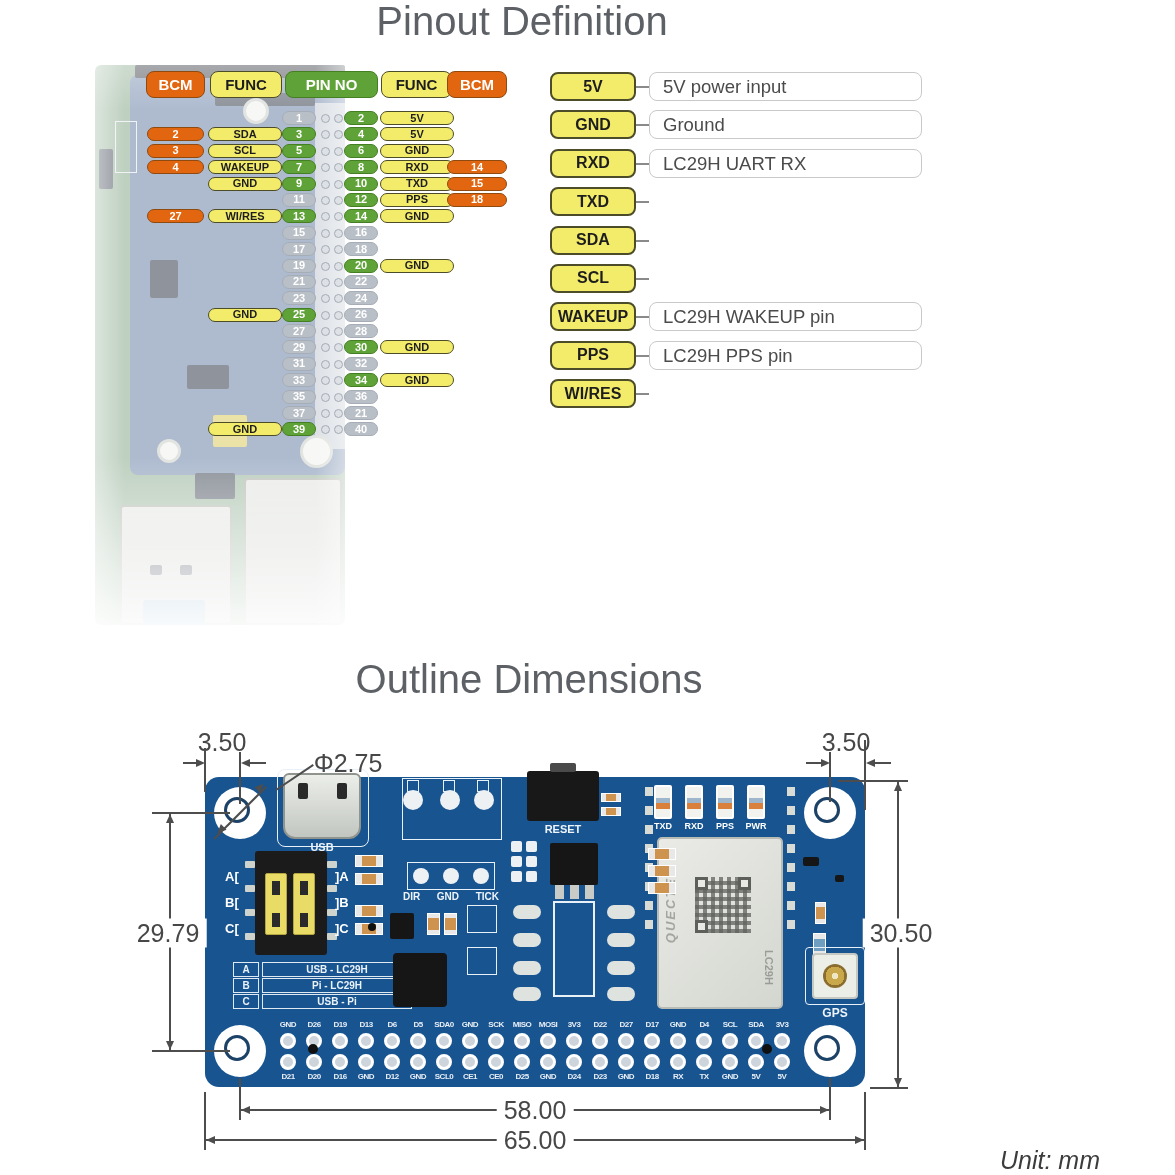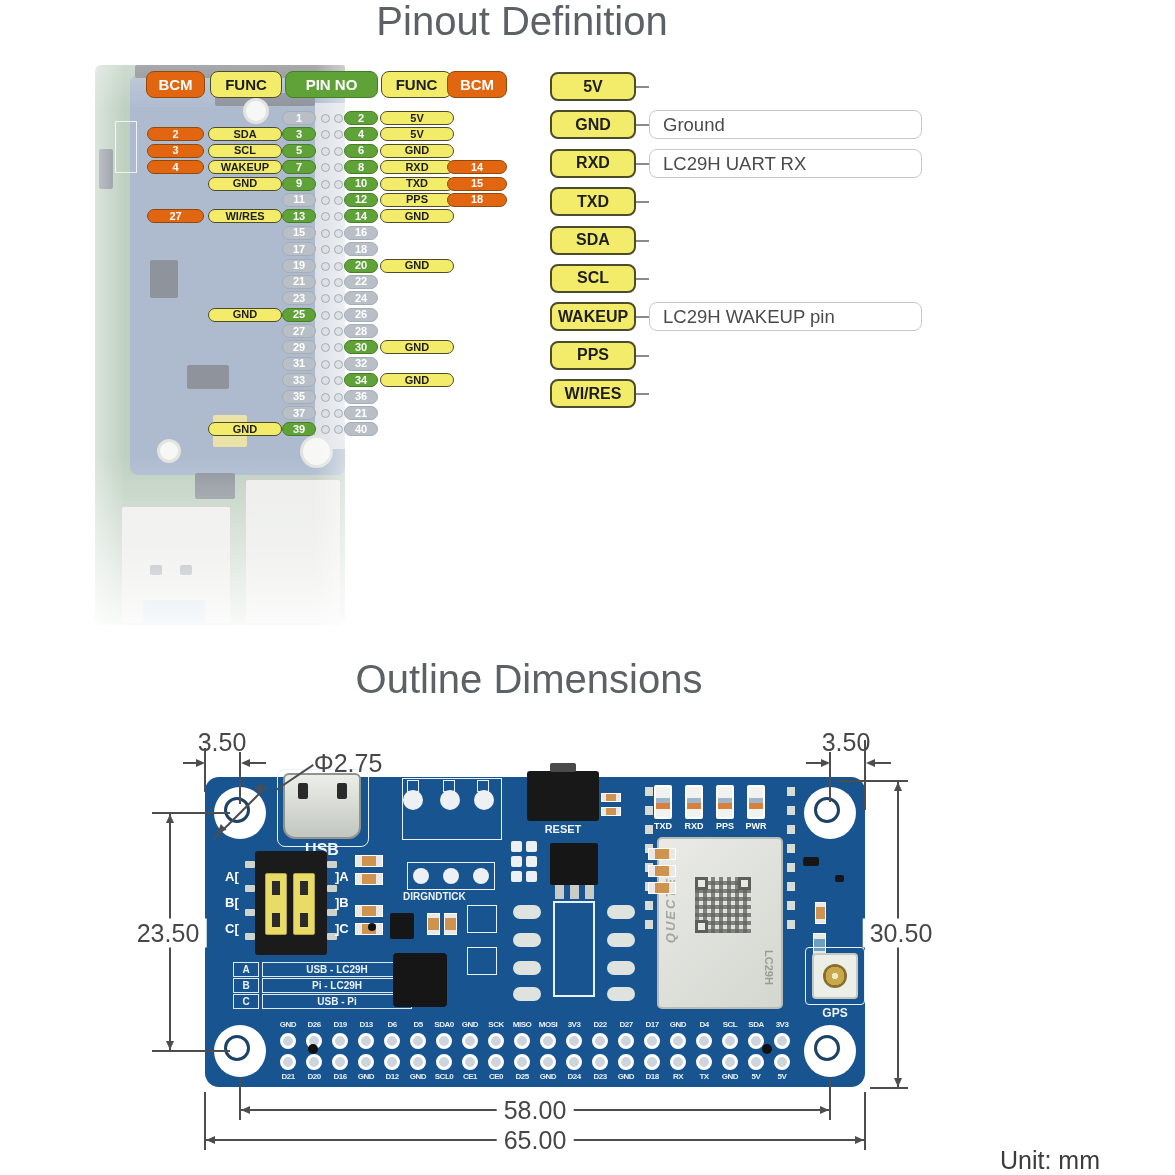--- a/index.html
+++ b/index.html
@@ -105,37 +105,37 @@
   .jpin{position:absolute;width:10px;height:7px;background:#cfd3cd;border-radius:1px;}
   .jlbls{position:absolute;top:92px;font-size:13px;font-weight:bold;color:#fff;}
   .jlbls span{display:block;height:26px;}
   .jtable{position:absolute;left:28px;top:185px;}
   .jrow{display:flex;margin-bottom:1px;}
   .jkey,.jval{height:13px;border:1.5px solid #dfe9f2;font-size:10px;font-weight:bold;color:#eaf2fa;
     display:flex;align-items:center;justify-content:center;box-sizing:content-box;}
   .jkey{width:24px;margin-right:3px;}
   .jval{width:148px;}
   .tickbox{position:absolute;left:202px;top:85px;width:88px;height:28px;border:1.5px solid #e9f1f8;box-sizing:border-box;}
-  .tickrow{position:absolute;left:198px;top:114px;width:96px;display:flex;justify-content:flex-start;}
+  .tickrow{position:absolute;left:198px;top:114px;width:96px;display:flex;justify-content:space-between;}
   .tickrow span{font-size:10px;font-weight:bold;color:#eef4fa;}
   .pinfield{position:absolute;left:70px;top:243px;display:flex;}
   .pincol{width:26px;display:flex;flex-direction:column;align-items:center;}
   .plabel{font-size:8px;font-weight:bold;color:#e8eef6;height:10px;line-height:10px;white-space:nowrap;letter-spacing:-.5px;}
   .phole{width:10px;height:10px;border-radius:50%;background:#cdd4db;border:3px solid #fff;margin:3px 0 2px;}
   .oval{position:absolute;width:28px;height:14px;border-radius:7px;background:#dfe3e0;}
   .res{position:absolute;border:1.5px solid #fff;background:linear-gradient(90deg,#e8e8e8 0 22%,#cf9350 22% 78%,#e8e8e8 78%);box-sizing:border-box;}
   .resv{position:absolute;border:1.5px solid #fff;background:linear-gradient(180deg,#e8e8e8 0 22%,#cf9350 22% 78%,#e8e8e8 78%);box-sizing:border-box;}
   .blk{position:absolute;background:#161616;border-radius:2px;}
   .ldoleg{position:absolute;width:9px;height:14px;background:#c9ccc6;}
   .gps{position:absolute;left:607px;top:176px;width:46px;height:46px;background:#eceee8;border:2px solid #c6c8c2;
     border-radius:4px;box-sizing:border-box;}
   .gps::after{content:"";position:absolute;left:9px;top:9px;width:24px;height:24px;border-radius:50%;
     background:radial-gradient(circle,#efe6c2 0 18%,#c9a84c 18% 55%,#8a6d2f 55% 75%,#e6ddb9 75%);}
   .bdot{position:absolute;width:10px;height:10px;border-radius:50%;background:#101010;}
-  .unit{position:absolute;left:1000px;top:1146px;font-size:25px;color:#3c3c3c;}
+  .unit{position:absolute;left:1000px;top:1146px;font-size:25px;color:#3c3c3c;font-style:italic;}
 </style>
 </head>
 <body>
 
 <div id="canvas">
 
   <div class="title" style="left:222px;top:-2px;width:600px;">Pinout Definition</div>
 
   <div class="photo">
     <div class="photo-inner">
@@ -375,20 +375,21 @@
 
       </div>
 
   </div>
 
   <div class="legend">
 
       <div class="lgrow">
         <span class="tag yellow lg-tag">5V</span>
         <span class="lg-line"></span>
+        <span class="lg-desc">5V power input</span>
       </div>
 
       <div class="lgrow">
         <span class="tag yellow lg-tag">GND</span>
         <span class="lg-line"></span>
         <span class="lg-desc">Ground</span>
       </div>
 
       <div class="lgrow">
         <span class="tag yellow lg-tag">RXD</span>
@@ -413,20 +414,21 @@
 
       <div class="lgrow">
         <span class="tag yellow lg-tag">WAKEUP</span>
         <span class="lg-line"></span>
         <span class="lg-desc">LC29H WAKEUP pin</span>
       </div>
 
       <div class="lgrow">
         <span class="tag yellow lg-tag">PPS</span>
         <span class="lg-line"></span>
+        <span class="lg-desc">LC29H PPS pin</span>
       </div>
 
       <div class="lgrow">
         <span class="tag yellow lg-tag">WI/RES</span>
         <span class="lg-line"></span>
       </div>
 
   </div>
 
   <div class="title" style="left:229px;top:656px;width:600px;">Outline Dimensions</div>
@@ -435,21 +437,21 @@
     <div class="mhole" style="left:9px;top:10px;"></div>
     <div class="mhole" style="left:599px;top:10px;"></div>
     <div class="mhole" style="left:9px;top:248px;"></div>
     <div class="mhole" style="left:599px;top:248px;"></div>
 
     <div class="silk" style="left:72px;top:-8px;width:92px;height:78px;border-radius:8px;"></div>
     <div class="usb">
       <span class="slot" style="left:13px;"></span>
         <span class="slot" style="left:52px;"></span>
     </div>
-    <div class="blabel" style="left:78px;top:64px;width:78px;font-size:16px;">USB</div>
+    <div class="blabel" style="left:78px;top:64px;width:78px;font-size:11px;">USB</div>
 
     <div class="silk" style="left:197px;top:1px;width:100px;height:62px;"></div>
     <div class="silk" style="left:202px;top:3px;width:12px;height:12px;"></div>
     <div class="silk" style="left:238px;top:3px;width:12px;height:12px;"></div>
     <div class="silk" style="left:272px;top:3px;width:12px;height:12px;"></div>
     <div class="wcirc" style="left:198px;top:13px;width:20px;height:20px;"></div>
     <div class="wcirc" style="left:235px;top:13px;width:20px;height:20px;"></div>
     <div class="wcirc" style="left:269px;top:13px;width:20px;height:20px;"></div>
     <div class="tickbox"></div>
     <div class="wcirc" style="left:208px;top:91px;width:16px;height:16px;"></div>
@@ -752,21 +754,21 @@
   <div class="hline" style="left:806px;top:762px;width:16px;"></div>
   <span class="arr arr-r" style="left:821px;top:758.5px;"></span>
   <span class="arr arr-l" style="left:866px;top:758.5px;"></span>
   <div class="hline" style="left:875px;top:762px;width:16px;"></div>
 
   <div class="hline" style="left:152px;top:812px;width:78px;"></div>
   <div class="hline" style="left:152px;top:1050px;width:78px;"></div>
   <div class="vline" style="left:169px;top:814px;height:236px;"></div>
   <span class="arr arr-u" style="left:165.5px;top:814px;"></span>
   <span class="arr arr-d" style="left:165.5px;top:1041px;"></span>
-  <div class="dimtext onln" style="left:168px;top:933px;">23.50</div>
+  <div class="dimtext onln" style="left:168px;top:933px;">29.79</div>
 
   <div class="hline" style="left:838px;top:780px;width:70px;"></div>
   <div class="hline" style="left:870px;top:1087px;width:38px;"></div>
   <div class="vline" style="left:897px;top:782px;height:305px;"></div>
   <span class="arr arr-u" style="left:893.5px;top:782px;"></span>
   <span class="arr arr-d" style="left:893.5px;top:1078px;"></span>
   <div class="dimtext onln" style="left:901px;top:933px;">30.50</div>
 
   <div class="vline" style="left:239px;top:1078px;height:42px;"></div>
   <div class="vline" style="left:829px;top:1078px;height:42px;"></div>

